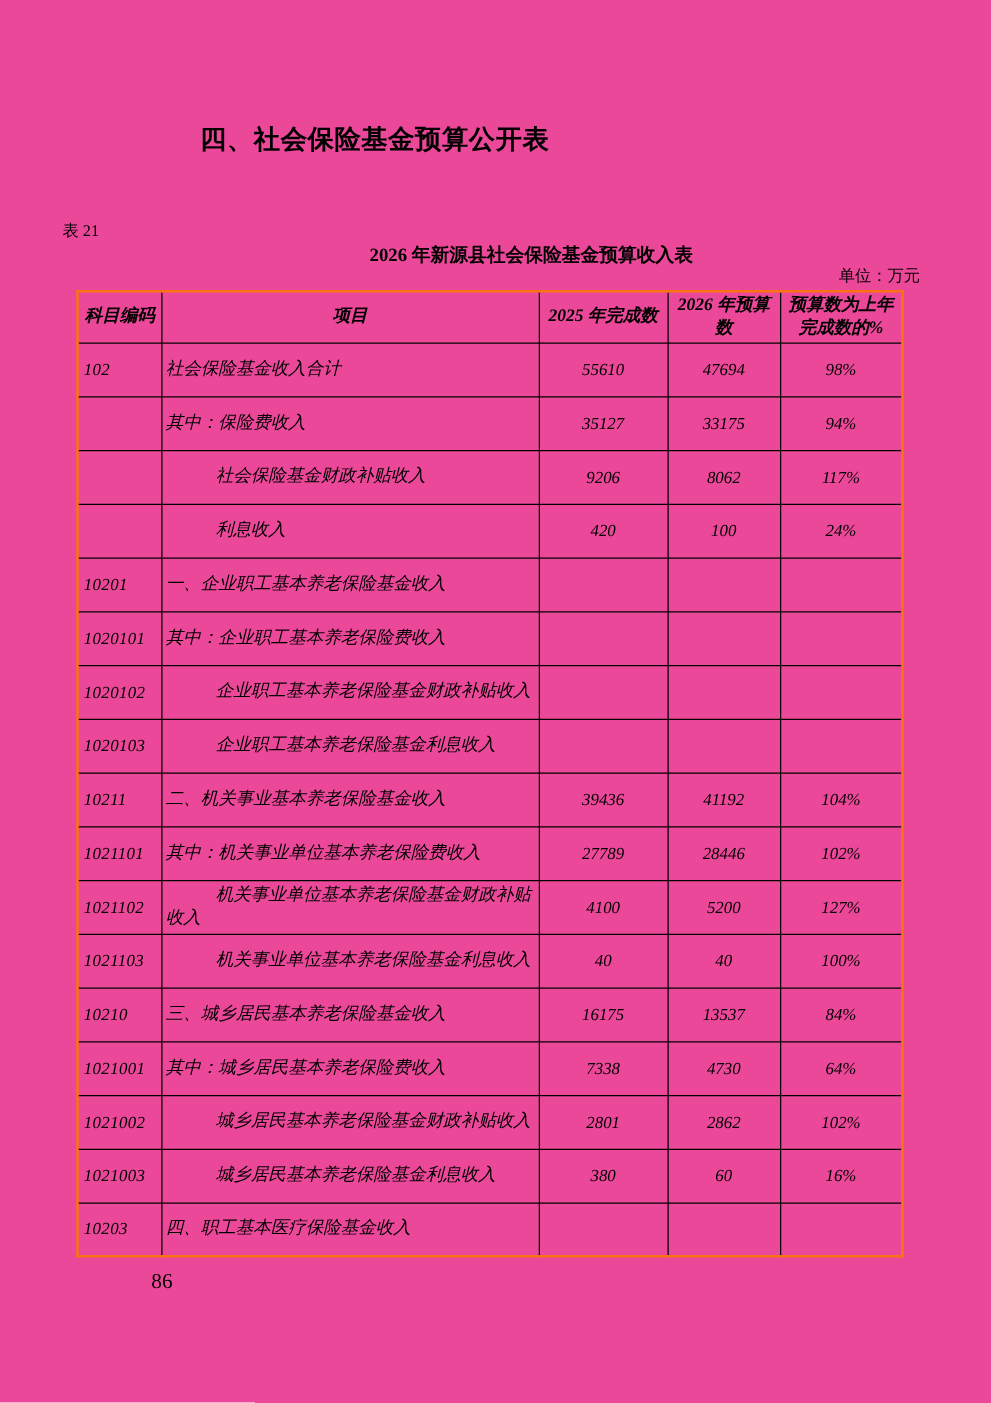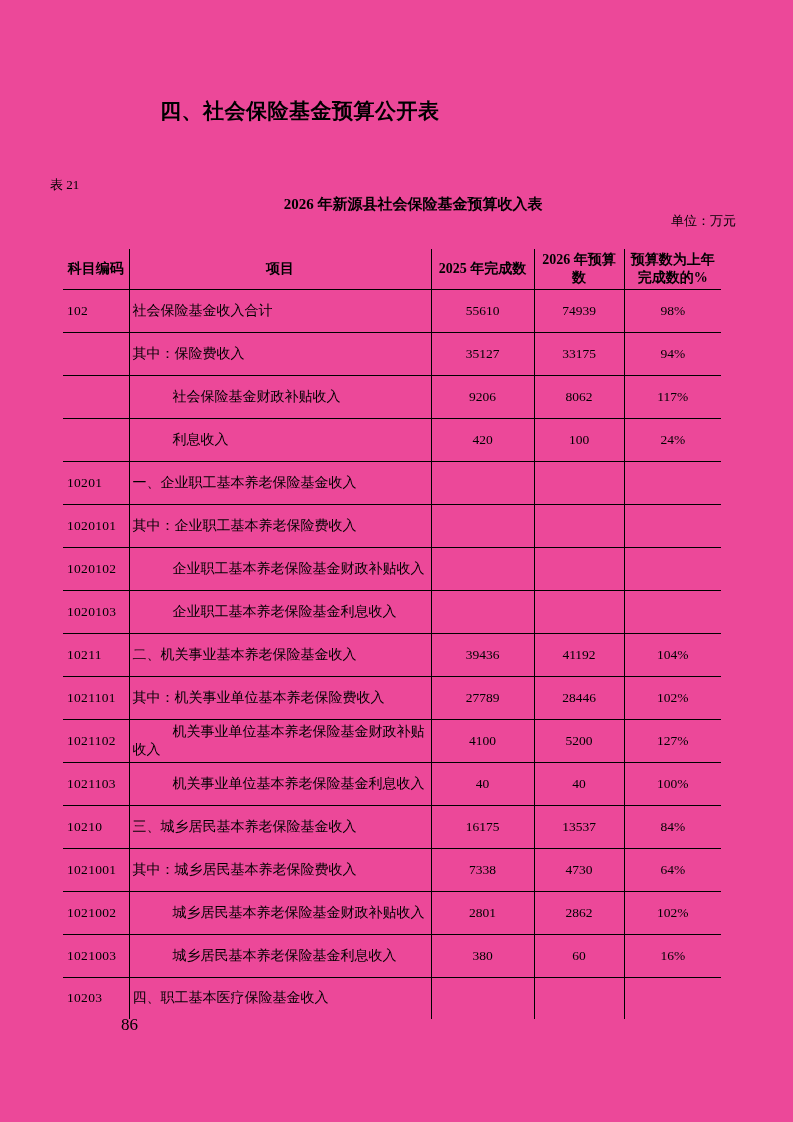--- a/index.html
+++ b/index.html
@@ -25,44 +25,45 @@
     white-space: nowrap;
   }
   .table-label {
     position: absolute;
     left: 50px;
     top: 176px;
     font-size: 13px;
   }
   .table-title {
     position: absolute;
-    left: 83px;
+    left: 95px;
     top: 195px;
     width: 660px;
     text-align: center;
     font-size: 15px;
     font-weight: bold;
     white-space: nowrap;
   }
   .unit-note {
     position: absolute;
     left: 78px;
     top: 212px;
     width: 658px;
     text-align: right;
     font-size: 13px;
   }
   table.budget {
     position: absolute;
     left: 61px;
-    top: 247px;
+    top: 232px;
     width: 660px;
     border-collapse: collapse;
     table-layout: fixed;
-    border: 2px solid #ec4899;
+    border: 2px solid #f97316;
+    font-style: italic;
   }
   table.budget th, table.budget td {
     border: 1.3px solid #000000;
     vertical-align: middle;
     overflow: hidden;
   }
   table.budget thead tr { height: 41px; }
   table.budget tbody tr { height: 43px; }
   th.h {
     font-size: 14px;
@@ -128,21 +129,21 @@
           <span class="blk">预算数为上年</span>
           <span class="blk">完成数的%</span>
         </th>
       </tr>
     </thead>
     <tbody>
         <tr>
           <td class="code">102</td>
           <td class="item">社会保险基金收入合计</td>
           <td class="num">55610</td>
-          <td class="num">74939</td>
+          <td class="num">47694</td>
           <td class="num">98%</td>
         </tr>
         <tr>
           <td class="code"></td>
           <td class="item">其中：保险费收入</td>
           <td class="num">35127</td>
           <td class="num">33175</td>
           <td class="num">94%</td>
         </tr>
         <tr>

